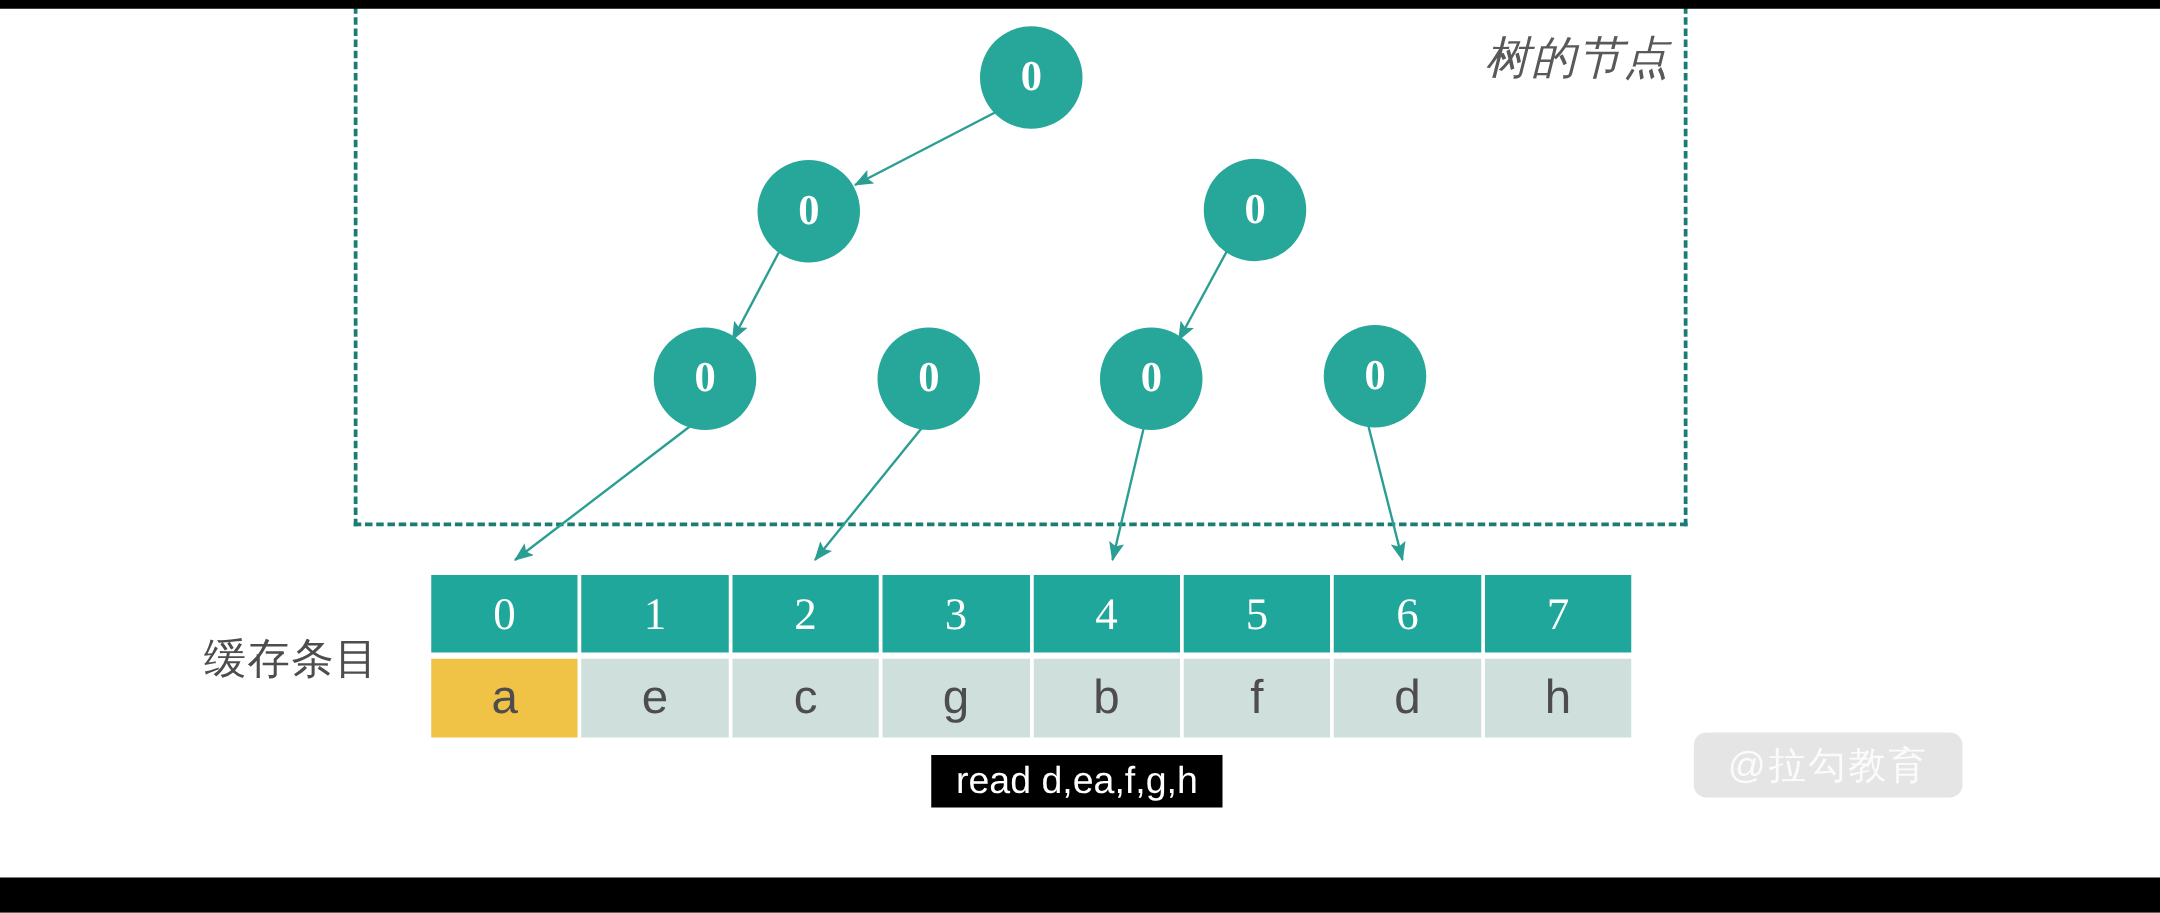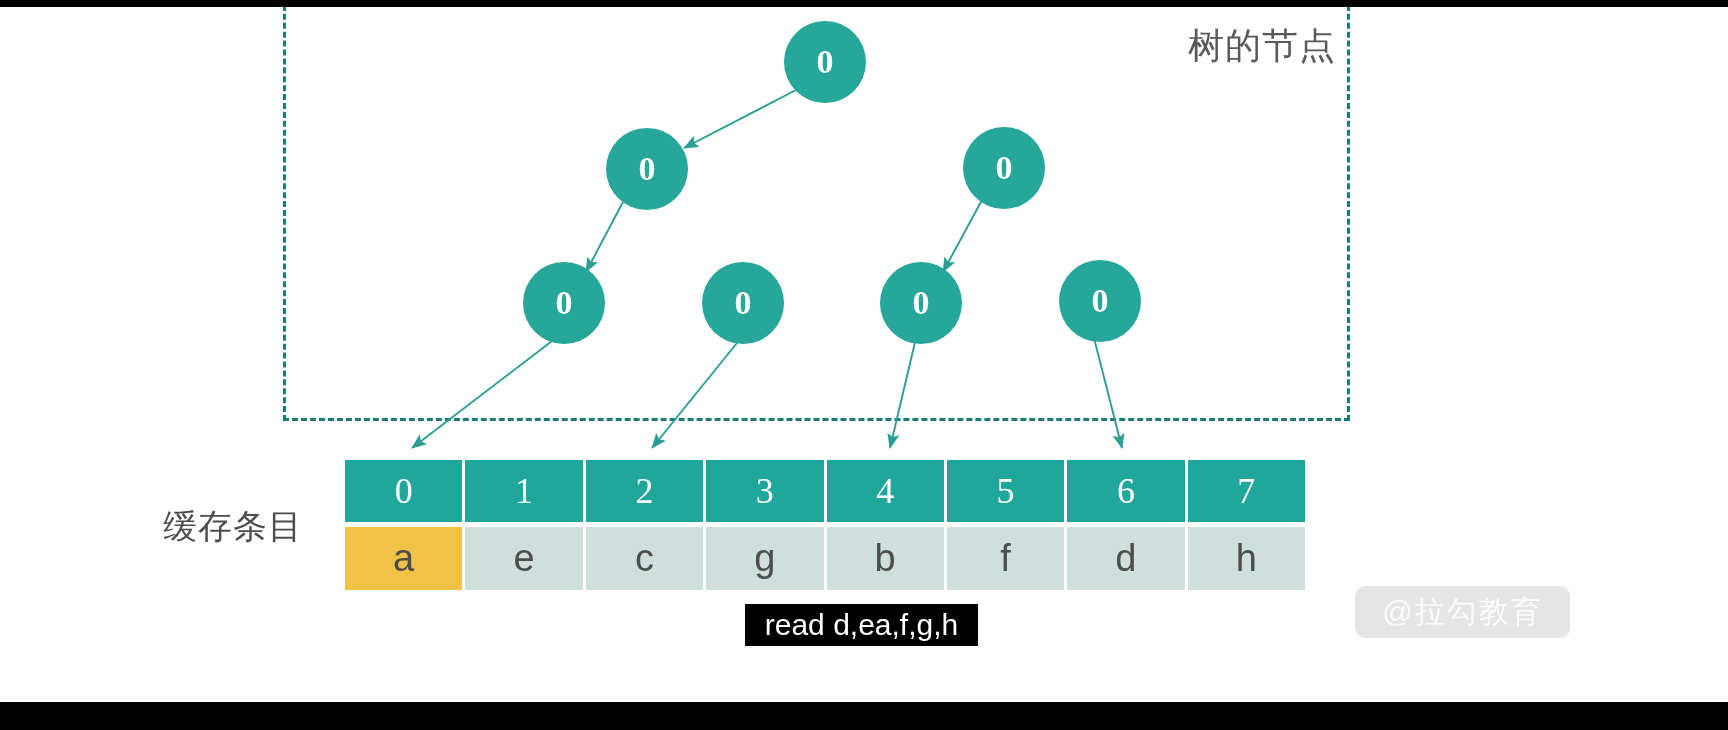--- a/index.html
+++ b/index.html
@@ -11,21 +11,21 @@
   .bar-bottom{position:absolute;left:0;top:702px;width:1728px;height:28px;background:#000;z-index:40;}
 
   
   .tree-region{
     position:absolute;left:283px;top:-4px;width:1067px;height:425px;
     border:3px dashed #1a7d74;border-top-color:#1a7d74;
     box-sizing:border-box;
   }
   .region-label{
     position:absolute;left:1188px;top:22px;font-size:36px;color:#595959;
-    letter-spacing:1px;white-space:nowrap;
+    letter-spacing:1px;white-space:nowrap;font-style:italic;
   }
 
   
   #edges{position:absolute;left:0;top:0;width:1728px;height:730px;pointer-events:none;}
 
   .node{
     position:absolute;border-radius:50%;
     background:#27a69a;color:#fff;
     display:flex;align-items:center;justify-content:center;
     font-size:34px;font-weight:bold;font-family:"Liberation Serif","DejaVu Serif",serif;

